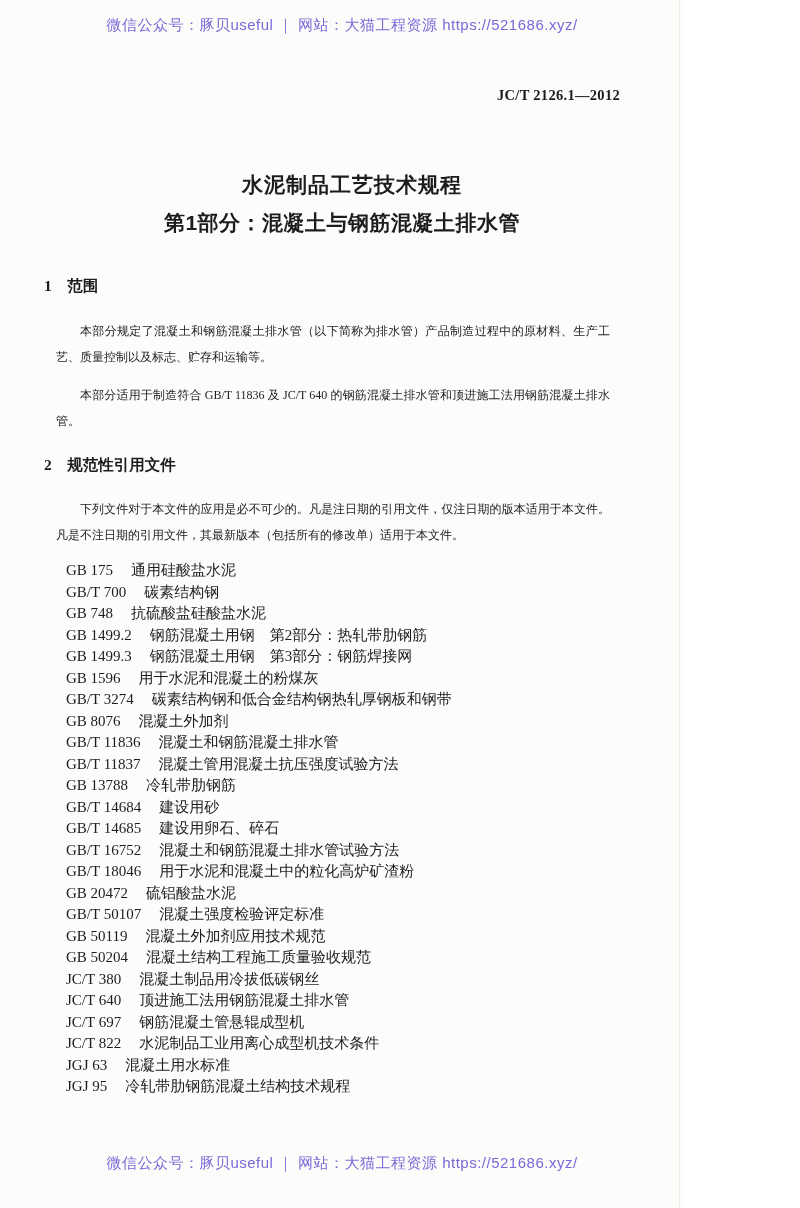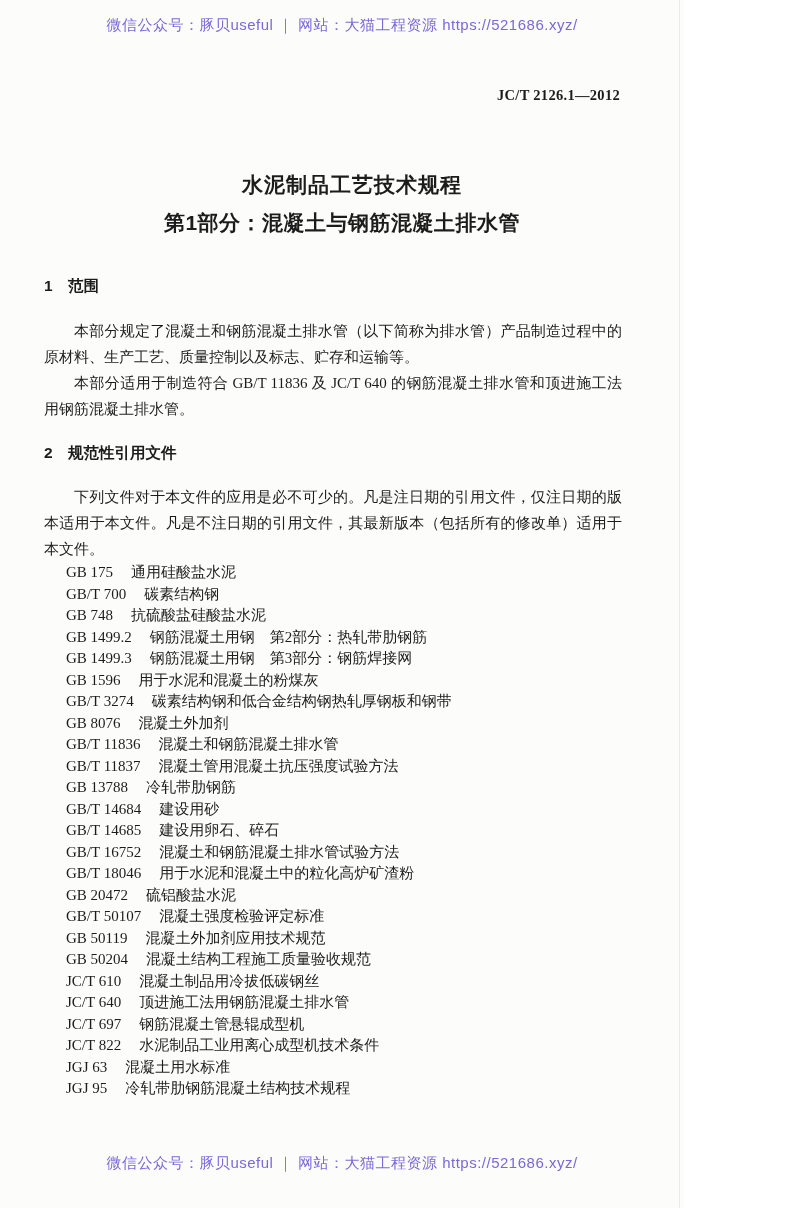--- a/index.html
+++ b/index.html
@@ -53,30 +53,30 @@
   }
   .title-line1{font-size:21px;letter-spacing:1px;padding-left:20px;}
   .title-line2{font-size:21px;letter-spacing:0.5px;margin-top:10px;}
   .content{
     position:absolute;
     top:276px;
     left:44px;
     right:62px;
   }
   .sec-heading{
-    font-family:Liberation Sans, sans-serif;
+    font-family:Liberation Serif, serif;
     font-size:15.5px;
     font-weight:700;
     margin:0 0 23px 0;
     line-height:19px;
   }
   .h2gap{margin-top:21px;margin-bottom:22px;}
   .para{
-    margin:0;
-    font-size:15px;
+    margin:12px;
+    font-size:12px;
     line-height:26px;
     text-indent:2em;
     text-align:justify;
   }
   .ref-list{
   }
   .ref-item{
     font-size:15px;
     line-height:21.5px;
     padding-left:22px;
@@ -141,21 +141,21 @@
         <div class="ref-item"><span class="ref-code">GB/T 11837</span><span class="ref-title">混凝土管用混凝土抗压强度试验方法</span></div>
         <div class="ref-item"><span class="ref-code">GB 13788</span><span class="ref-title">冷轧带肋钢筋</span></div>
         <div class="ref-item"><span class="ref-code">GB/T 14684</span><span class="ref-title">建设用砂</span></div>
         <div class="ref-item"><span class="ref-code">GB/T 14685</span><span class="ref-title">建设用卵石、碎石</span></div>
         <div class="ref-item"><span class="ref-code">GB/T 16752</span><span class="ref-title">混凝土和钢筋混凝土排水管试验方法</span></div>
         <div class="ref-item"><span class="ref-code">GB/T 18046</span><span class="ref-title">用于水泥和混凝土中的粒化高炉矿渣粉</span></div>
         <div class="ref-item"><span class="ref-code">GB 20472</span><span class="ref-title">硫铝酸盐水泥</span></div>
         <div class="ref-item"><span class="ref-code">GB/T 50107</span><span class="ref-title">混凝土强度检验评定标准</span></div>
         <div class="ref-item"><span class="ref-code">GB 50119</span><span class="ref-title">混凝土外加剂应用技术规范</span></div>
         <div class="ref-item"><span class="ref-code">GB 50204</span><span class="ref-title">混凝土结构工程施工质量验收规范</span></div>
-        <div class="ref-item"><span class="ref-code">JC/T 610</span><span class="ref-title">混凝土制品用冷拔低碳钢丝</span></div>
+        <div class="ref-item"><span class="ref-code">JC/T 380</span><span class="ref-title">混凝土制品用冷拔低碳钢丝</span></div>
         <div class="ref-item"><span class="ref-code">JC/T 640</span><span class="ref-title">顶进施工法用钢筋混凝土排水管</span></div>
         <div class="ref-item"><span class="ref-code">JC/T 697</span><span class="ref-title">钢筋混凝土管悬辊成型机</span></div>
         <div class="ref-item"><span class="ref-code">JC/T 822</span><span class="ref-title">水泥制品工业用离心成型机技术条件</span></div>
         <div class="ref-item"><span class="ref-code">JGJ 63</span><span class="ref-title">混凝土用水标准</span></div>
         <div class="ref-item"><span class="ref-code">JGJ 95</span><span class="ref-title">冷轧带肋钢筋混凝土结构技术规程</span></div>
       </div>
 
   </div>
 
   <div class="page-number">1</div>

